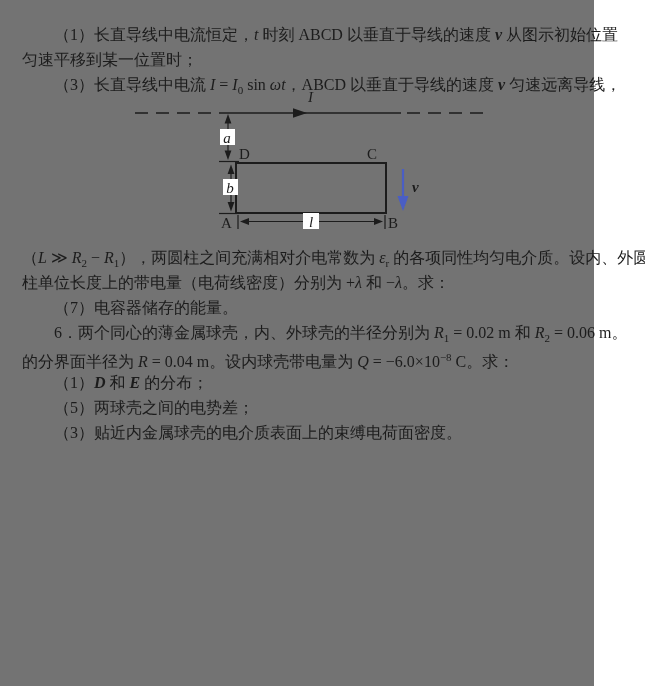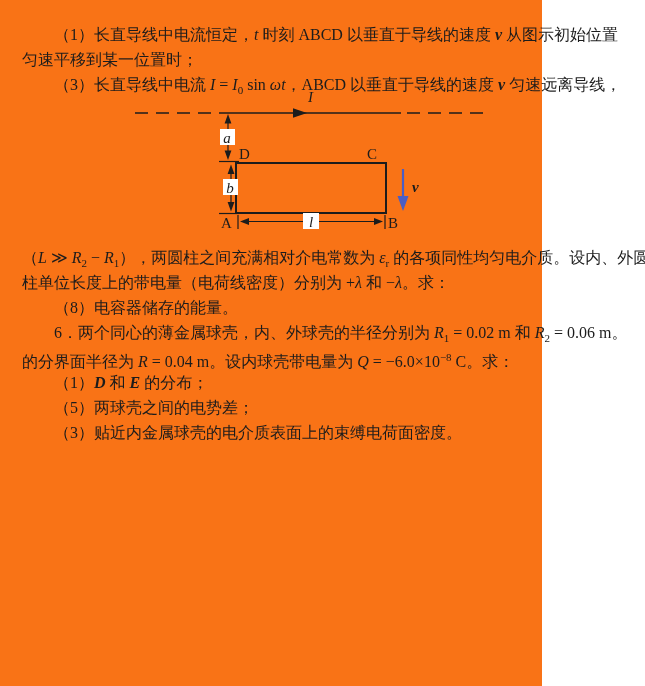--- a/index.html
+++ b/index.html
@@ -1,20 +1,20 @@
 <!DOCTYPE html>
 <html><head>
 <meta charset="utf-8">
 <style>
   html,body{margin:0;padding:0;}
   body{
     width:645px;height:686px;background:#ffffff;overflow:hidden;
     font-family:"Liberation Serif","DejaVu Serif",serif;color:#1c1c1c;
   }
-  .page{box-sizing:border-box;width:542px;height:686px;padding:22px 20px 0 22px;background:#f97316;}
+  .page{box-sizing:border-box;width:594px;height:686px;padding:22px 20px 0 22px;background:#737373;}
   .line{font-size:16px;line-height:25px;height:25px;white-space:nowrap;}
   .line.indent{padding-left:32px;}
   .seg-cn{font-family:"Liberation Serif","DejaVu Serif",serif;}
   .seg-rm{font-family:"Liberation Serif","DejaVu Serif",serif;}
   .seg-it{font-style:italic;}
   .seg-bi{font-style:italic;font-weight:bold;}
   .seg-sub{font-size:11px;vertical-align:-4px;}
   .seg-sup{font-size:11px;vertical-align:6px;}
   .figure{position:relative;height:148px;}
   .figure svg{position:absolute;top:-14px;left:-22px;overflow:visible;}
@@ -72,21 +72,21 @@
 
       <line x1="403" y1="86" x2="403" y2="115" stroke-width="2.2" stroke="#4a5ec4"></line>
       <polygon points="403,128 397.5,113 408.5,113" fill="#4a5ec4"></polygon>
       <text x="412" y="109" class="fig-label fig-label-bi" fill="#16163f">v</text>
     </svg>
   </div>
 
   <div>
       <div class="line"><span class="seg-cn">（</span><span class="seg-it">L</span><span class="seg-rm"> ≫ </span><span class="seg-it">R</span><span class="seg-sub">2</span><span class="seg-rm"> − </span><span class="seg-it">R</span><span class="seg-sub">1</span><span class="seg-cn">），两圆柱之间充满相对介电常数为 </span><span class="seg-it">ε</span><span class="seg-sub">r</span><span class="seg-cn"> 的各项同性均匀电介质。设内、外圆</span></div>
       <div class="line"><span class="seg-cn">柱单位长度上的带电量（电荷线密度）分别为 </span><span class="seg-rm">+</span><span class="seg-it">λ</span><span class="seg-cn"> 和 </span><span class="seg-rm">−</span><span class="seg-it">λ</span><span class="seg-cn">。求：</span></div>
-      <div class="line indent"><span class="seg-cn">（8）电容器储存的能量。</span></div>
+      <div class="line indent"><span class="seg-cn">（7）电容器储存的能量。</span></div>
       <div class="line indent"><span class="seg-cn">6．两个同心的薄金属球壳，内、外球壳的半径分别为 </span><span class="seg-it">R</span><span class="seg-sub">1</span><span class="seg-rm"> = 0.02 m</span><span class="seg-cn"> 和 </span><span class="seg-it">R</span><span class="seg-sub">2</span><span class="seg-rm"> = 0.06 m</span><span class="seg-cn">。</span></div>
       <div class="line"><span class="seg-cn">的分界面半径为 </span><span class="seg-it">R</span><span class="seg-rm"> = 0.04 m</span><span class="seg-cn">。设内球壳带电量为 </span><span class="seg-it">Q</span><span class="seg-rm"> = −6.0×10</span><span class="seg-sup">−8</span><span class="seg-rm"> C</span><span class="seg-cn">。求：</span></div>
       <div class="line indent"><span class="seg-cn">（1）</span><span class="seg-bi">D</span><span class="seg-cn"> 和 </span><span class="seg-bi">E</span><span class="seg-cn"> 的分布；</span></div>
       <div class="line indent"><span class="seg-cn">（5）两球壳之间的电势差；</span></div>
       <div class="line indent"><span class="seg-cn">（3）贴近内金属球壳的电介质表面上的束缚电荷面密度。</span></div>
     </div>
 
 </div>
 
 </body></html>

